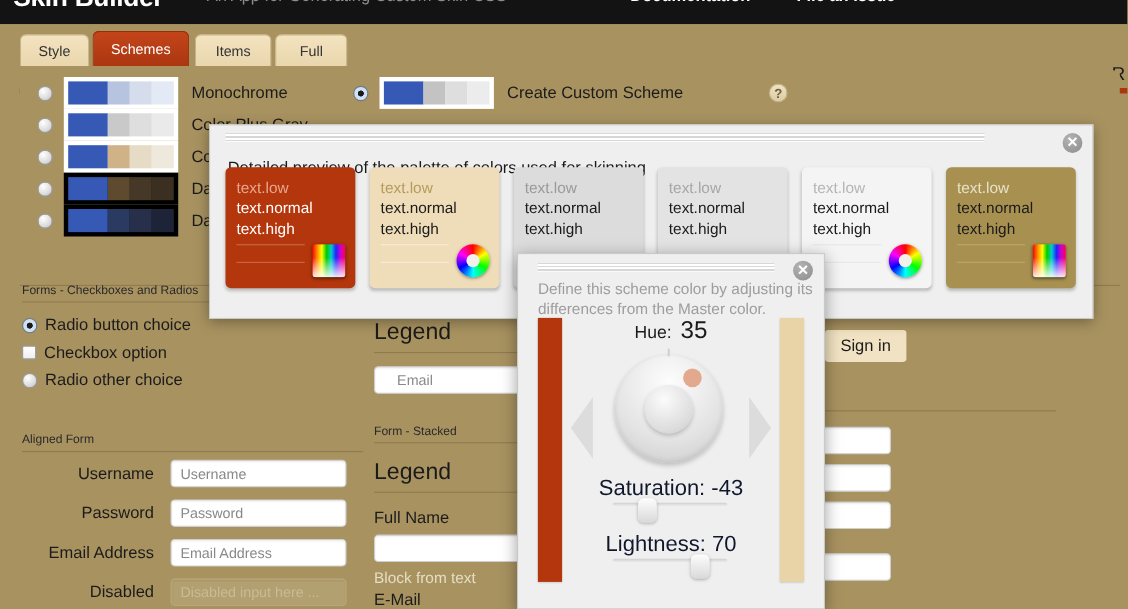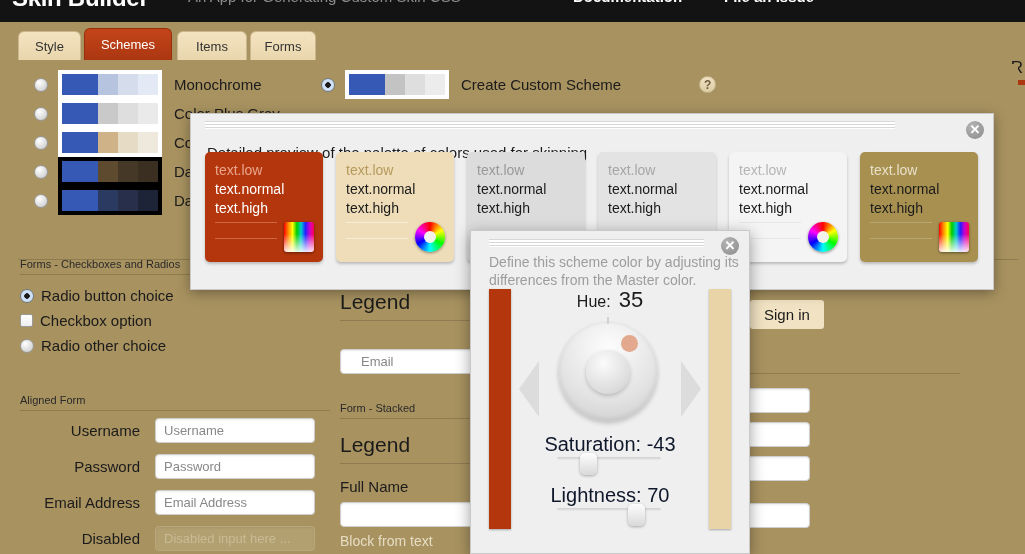--- a/index.html
+++ b/index.html
@@ -259,21 +259,21 @@
   <div class="brand">Skin Builder</div>
   <div class="tagline">An App for Generating Custom Skin CSS</div>
   <div class="topnav-doc">Documentation</div>
   <div class="topnav-issue">File an Issue</div>
 </div>
 
 <div class="tabstrip">
   <div class="tab" id="tab0">Style</div>
   <div class="tab active" id="tab1">Schemes</div>
   <div class="tab" id="tab2">Items</div>
-  <div class="tab" id="tab3">Forms</div>
+  <div class="tab" id="tab3">Full</div>
   <div class="tab-underline"></div>
   <div class="right-r">R</div>
 </div>
 
 <div class="schemes-panel">
 
   <div class="scheme-row" style="left:16px; top:6px;">
     <div class="radio"></div>
     <div class="swatchwrap">
       <div class="sw wide" style="background:#3559b4"></div>
@@ -376,21 +376,21 @@
     </div>
     <div style="display:flex; align-items:center; margin-top:11px;">
       <div class="lbl" style="width:120px; text-align:right;">Disabled</div>
       <div class="inp disabled" style="width:160px; margin-left:15px;">Disabled input here ...</div>
     </div>
   </div>
 
   <div class="col" style="left:340px; width:140px;">
     <div style="height:32px"></div>
     <div class="legend">Legend</div>
-    <div class="inp" style="width:135px; margin-top:28px;padding-left:20px;">Email</div>
+    <div class="inp" style="width:135px; margin-top:12px;padding-left:20px;">Email</div>
     <div style="height:28px"></div>
     <div class="sectitle">Form - Stacked</div>
     <div class="legend" style="margin-top:14px;">Legend</div>
     <div class="lbl" style="margin-top:14px;">Full Name</div>
     <div class="inp" style="width:135px; margin-top:7px;"></div>
     <div class="helptext" style="margin-top:6px;">Block from text</div>
     <div class="lbl" style="margin-top:4px;">E-Mail</div>
   </div>
 
   <div class="col" style="left:700px; width:320px;">

